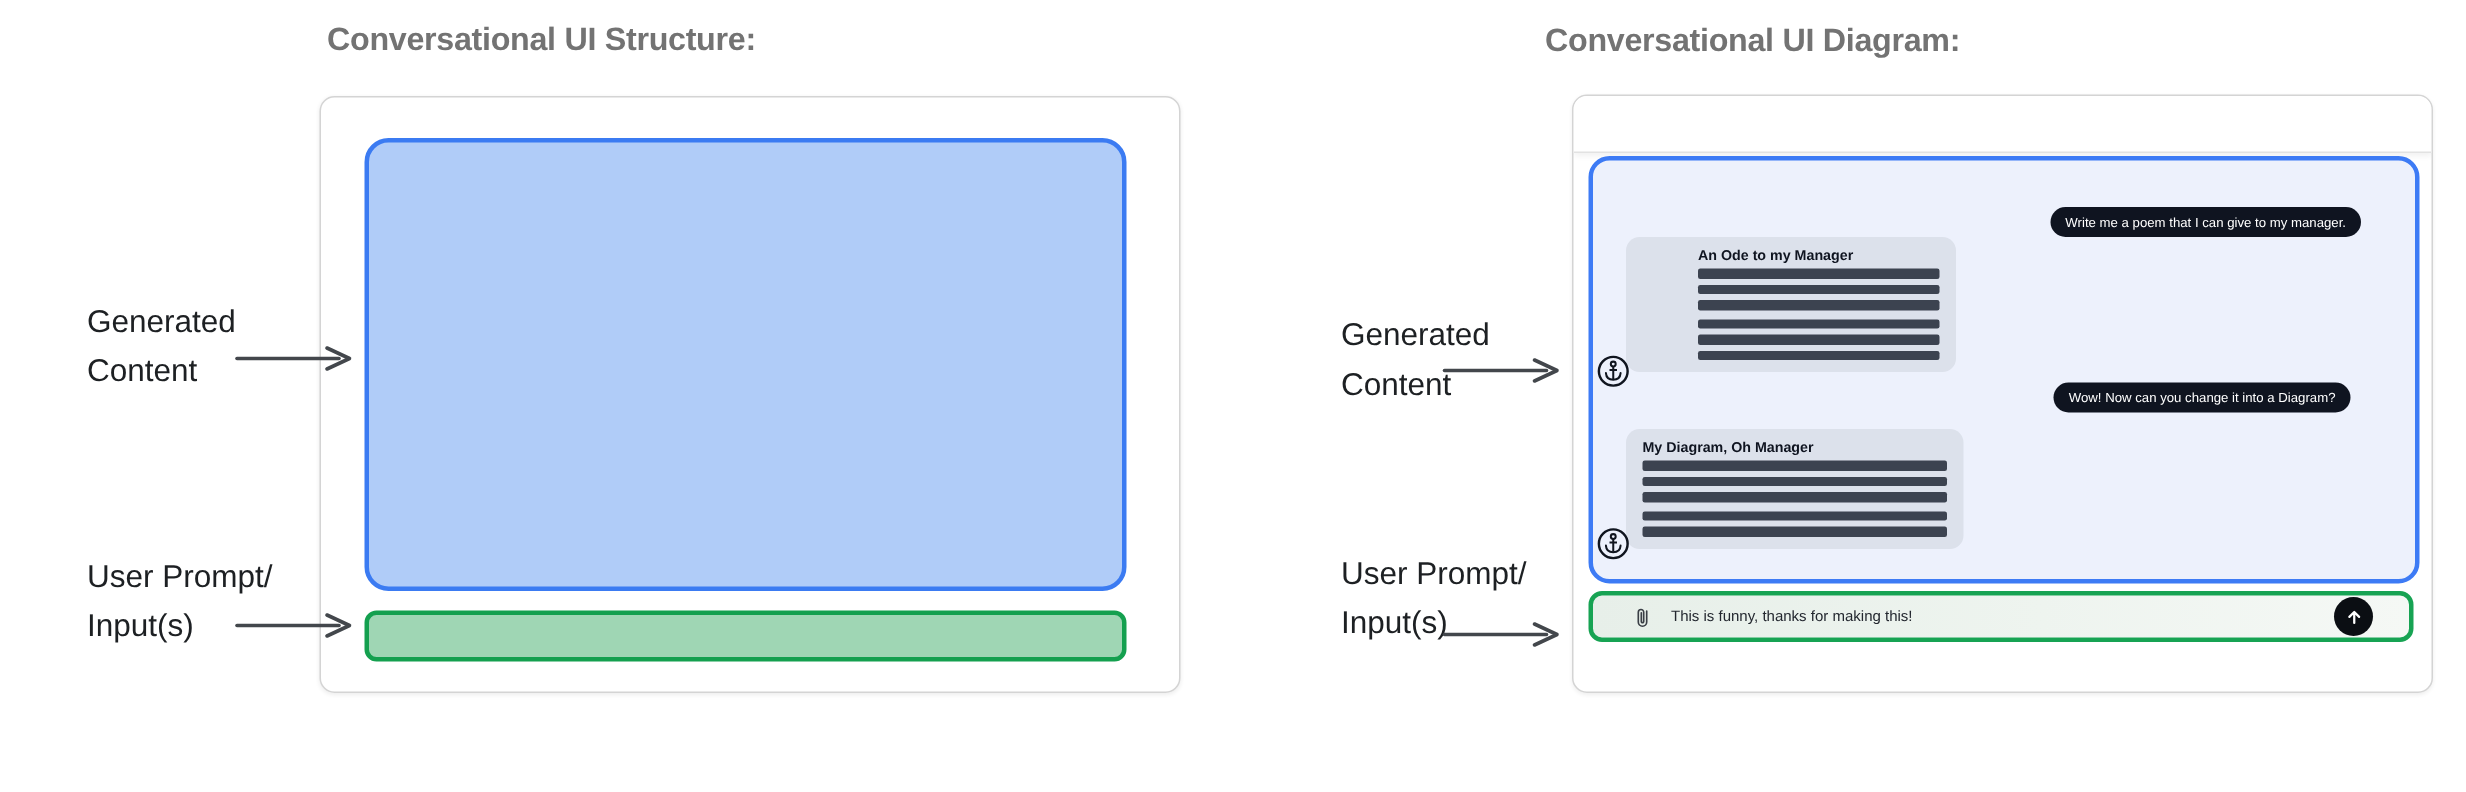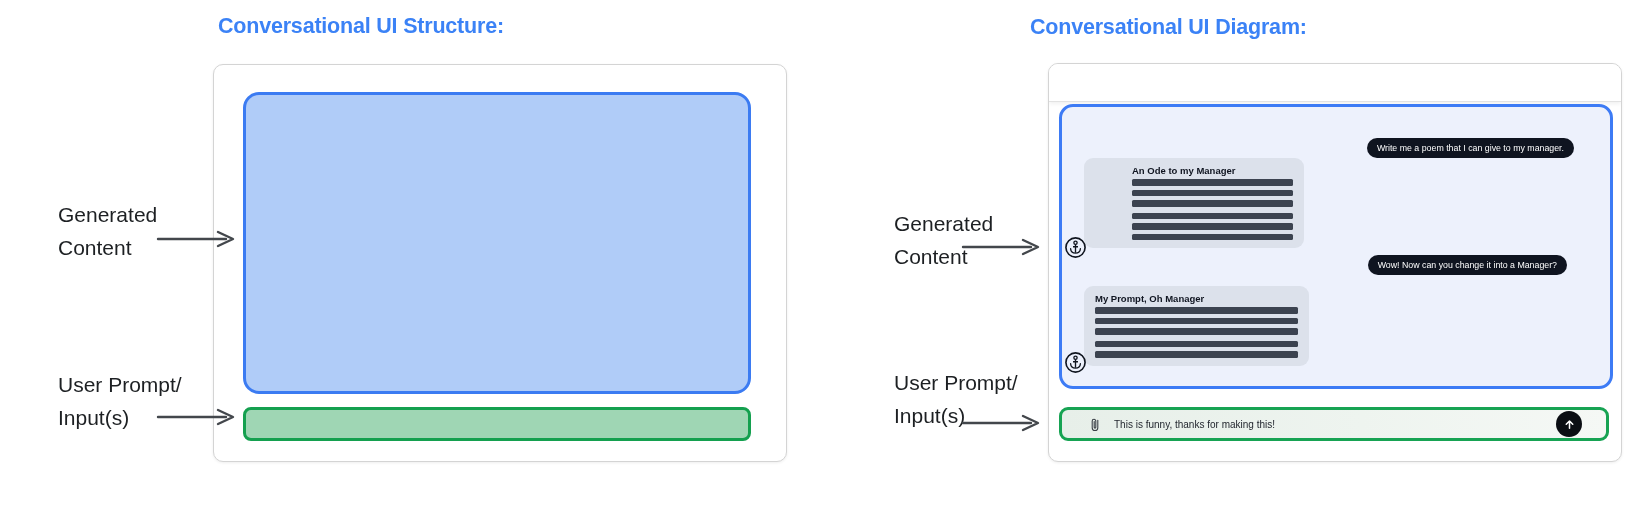--- a/index.html
+++ b/index.html
@@ -1,19 +1,19 @@
 <!DOCTYPE html>
 <html><head>
 <meta charset="utf-8">
 <style>
   html,body{margin:0;padding:0;background:#ffffff;}
   body{font-family:"Liberation Sans", sans-serif; -webkit-font-smoothing:antialiased;}
   #stage{position:relative;width:1644px;height:528px;background:#ffffff;overflow:hidden;}
 
-  .fig-title{position:absolute;font-size:21.5px;font-weight:700;color:#3b82f6;letter-spacing:-0.2px;}
+  .fig-title{position:absolute;font-size:21.5px;font-weight:700;color:#737373;letter-spacing:-0.2px;}
 
   .card{position:absolute;background:#ffffff;border:1px solid #d4d4d4;border-radius:10px;
         box-shadow:0 1px 3px rgba(0,0,0,0.07);}
 
   
   #left-card{left:213px;top:64px;width:572px;height:396px;}
   .gen-box{position:absolute;left:29px;top:27px;width:508px;height:302px;background:#b0ccf8;
            border:3.5px solid #3b7bf2;border-radius:16px;box-sizing:border-box;}
   .input-box{position:absolute;left:29px;top:342px;width:508px;height:34px;background:#9fd6b4;
            border:3.5px solid #14a04f;border-radius:8px;box-sizing:border-box;}
@@ -40,21 +40,21 @@
   .ai-title{font-size:9.5px;font-weight:700;color:#0f1420;display:block;margin-bottom:2px;}
   .bar-group{margin-top:6px;}
   .bar-group:first-of-type{margin-top:3px;}
   .bar{height:6.5px;background:#3c4350;border-radius:1.5px;margin-top:4px;}
   .bar:first-child{margin-top:0;}
 
   .ai-avatar{position:absolute;left:2px;width:23px;height:23px;}
   #ai-avatar-1{top:129px;}
   #ai-avatar-2{top:244px;}
 
-  .chat-input{position:absolute;left:10px;top:343px;width:550px;height:34px;box-sizing:border-box;
+  .chat-input{position:absolute;left:10px;top:330px;width:550px;height:34px;box-sizing:border-box;
               border:3px solid #17a353;border-radius:9px;
               background:linear-gradient(90deg,#e7efe9 0%,#eef4ef 55%,#f5f8f5 100%);
               display:flex;align-items:center;padding:0 0 0 27px;}
   .chat-input-text{font-size:10px;color:#23272f;margin-left:13px;}
   .send-btn{margin-left:auto;margin-right:24px;width:26px;height:26px;border-radius:50%;
             background:#0b0e13;display:flex;align-items:center;justify-content:center;}
 </style>
 </head>
 <body>
 
@@ -111,24 +111,24 @@
       </div>
 
       <svg id="ai-avatar-1" class="ai-avatar" viewBox="0 0 24 24">
         <circle cx="12" cy="12" r="10" fill="none" stroke="#10151f" stroke-width="1.7"></circle>
         <circle cx="12" cy="7" r="1.7" fill="none" stroke="#10151f" stroke-width="1.4"></circle>
         <line x1="12" y1="8.7" x2="12" y2="17.6" stroke="#10151f" stroke-width="1.4"></line>
         <line x1="9.4" y1="11.2" x2="14.6" y2="11.2" stroke="#10151f" stroke-width="1.4"></line>
         <path d="M6.9 13.3 C7.1 16.3 9.2 17.9 12 17.9 C14.8 17.9 16.9 16.3 17.1 13.3" fill="none" stroke="#10151f" stroke-width="1.4" stroke-linecap="round"></path>
       </svg>
 
-      <div id="user-pill-2" class="user-pill">Wow! Now can you change it into a Manager?</div>
+      <div id="user-pill-2" class="user-pill">Wow! Now can you change it into a Diagram?</div>
 
       <div id="ai-msg-2" class="ai-msg">
-        <span class="ai-title">My Prompt, Oh Manager</span>
+        <span class="ai-title">My Diagram, Oh Manager</span>
         <div>
             <div class="bar-group">
               <div class="bar"></div>
               <div class="bar"></div>
               <div class="bar"></div>
             </div>
             <div class="bar-group">
               <div class="bar"></div>
               <div class="bar"></div>
             </div>

